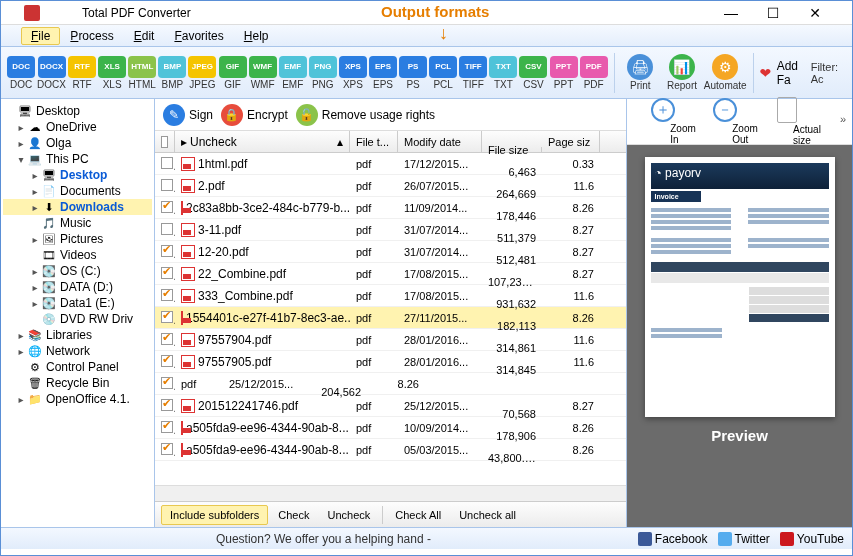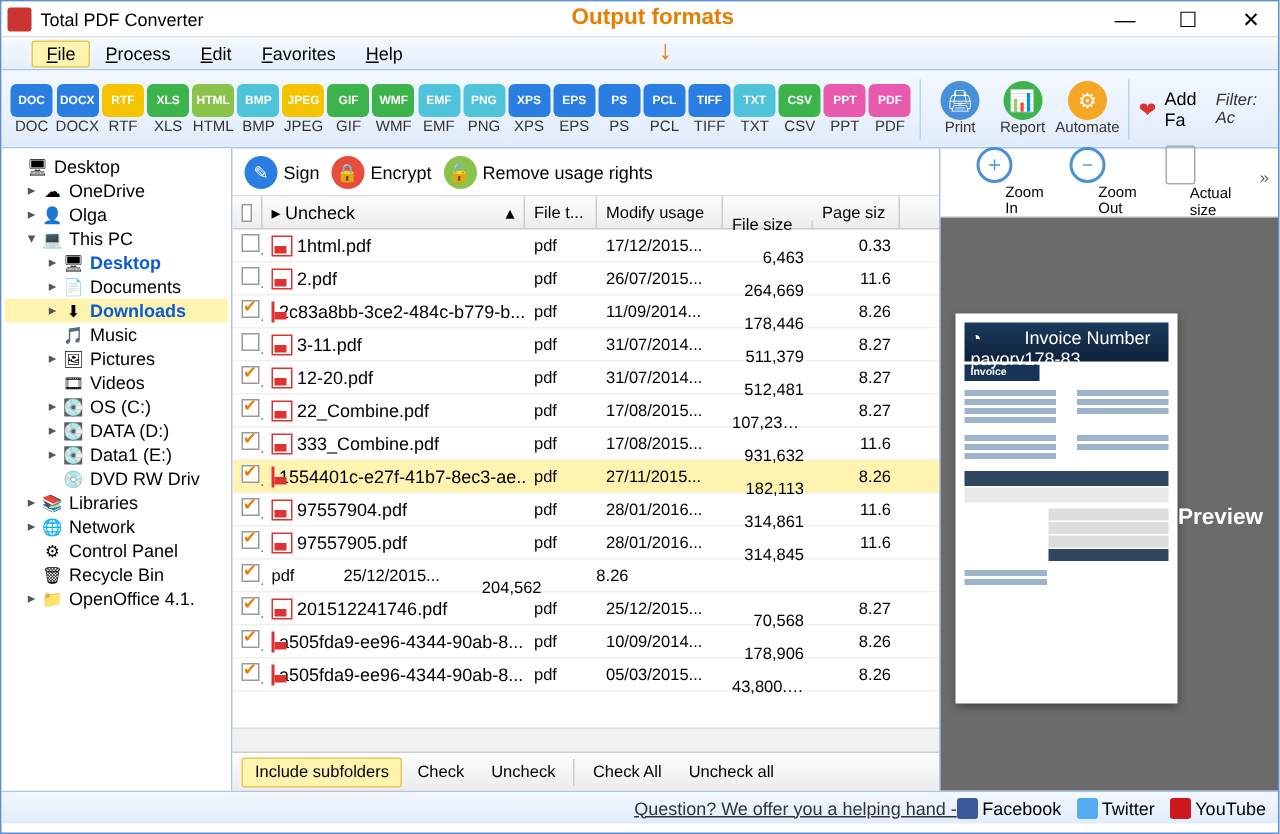--- a/index.html
+++ b/index.html
@@ -1,39 +1,39 @@
 <!DOCTYPE html>
 <html><head>
 <meta charset="utf-8">
 <style>
 * { margin:0; padding:0; box-sizing:border-box; font-family:"Segoe UI",Tahoma,sans-serif; font-size:12px; }
 body { background:#fff; width:853px; height:556px; overflow:hidden; border:1px solid #5a8fd6; position:relative; }
 
-.titlebar { height:24px; background:#fff; display:flex; align-items:center; padding:0 4px; border-bottom:1px solid #ddd; }
+.titlebar { height:24px; background:#fff; display:flex; align-items:center; padding:0 23px; border-bottom:1px solid #ddd;gap:36px; }
 .titlebar .icon { width:16px; height:16px; background:#c33; margin-right:6px; border-radius:2px; }
 .titlebar .title { flex:1; font-size:12px; color:#000; }
 .titlebar .annot { position:absolute; left:380px; top:2px; color:#e67e00; font-weight:bold; font-size:15px; }
 .titlebar .arrow { position:absolute; left:438px; top:22px; color:#e67e00; font-size:18px; }
 .winbtns { display:flex; gap:14px; }
 .winbtns span { width:28px; text-align:center; font-size:14px; cursor:pointer; color:#000; }
 
 .menubar { height:22px; background:linear-gradient(#f5f9ff,#e4eefc); display:flex; align-items:center; padding:0 20px; border-bottom:1px solid #a9c5ea; }
 .menubar .mi { padding:2px 10px; cursor:pointer; }
 .menubar .mi u { text-decoration:underline; }
 .menubar .mi.active { background:#fff3b0; border:1px solid #e8c850; border-radius:2px; padding:1px 9px; }
 
 .toolbar { height:52px; background:linear-gradient(#f3f8ff,#e1ecfb); border-bottom:1px solid #a9c5ea; display:flex; align-items:center; padding:2px 6px; gap:2px; }
 .fmt { display:flex; flex-direction:column; align-items:center; width:34px; cursor:pointer; }
 .fmt .chip { width:28px; height:22px; border-radius:4px; display:flex; align-items:center; justify-content:center; font-size:8px; font-weight:bold; color:#fff; }
 .fmt .lbl { font-size:10px; color:#333; margin-top:1px; }
 .sep { width:1px; height:40px; background:#bcd1ec; margin:0 4px; }
 .tool { display:flex; flex-direction:column; align-items:center; width:48px; cursor:pointer; }
 .tool .circ { width:26px; height:26px; border-radius:50%; display:flex; align-items:center; justify-content:center; font-size:14px; color:#fff; }
 .tool .lbl { font-size:10px; color:#333; }
-.filter { margin-left:auto; font-size:11px; color:#333;font-style:italic; }
+.filter { margin-left:auto; font-size:11px; color:#333; }
 .heart { width:16px; height:16px; color:#d33; font-size:14px; margin-right:2px; }
 
 .main { display:flex; height:calc(100% - 30px - 22px - 52px - 22px); }
 .tree { width:154px; border-right:1px solid #a9c5ea; overflow:hidden; padding:4px 2px; background:#fff; }
 .tree .node { display:flex; align-items:center; padding:1px 2px; cursor:pointer; white-space:nowrap; }
 .tree .tw { width:12px; text-align:center; color:#555; font-size:10px; }
 .tree .ic { width:16px; height:14px; margin-right:3px; display:inline-flex; align-items:center; justify-content:center; font-size:11px; }
 .tree .txt { font-size:12px; }
 .tree .node.bold .txt { font-weight:bold; color:#0a5bd6; }
 .tree .node.sel { background:#fff3b0; }
@@ -62,35 +62,35 @@
 .footbar .fb.active { background:#fff3b0; border:1px solid #e8c850; }
 .scrollhint { height:16px; background:#f0f0f0; border-top:1px solid #ddd; }
 
 .preview { width:225px; display:flex; flex-direction:column; }
 .pvtools { height:46px; display:flex; align-items:center; justify-content:flex-start; gap:6px; padding:4px 8px; border-bottom:1px solid #ddd; }
 .pvtools .pt { display:flex; flex-direction:column; align-items:center; cursor:pointer; width:56px;}
 .pvtools .pt .c { width:24px; height:24px; border-radius:50%; border:2px solid #4a90d9; display:flex; align-items:center; justify-content:center; color:#4a90d9; font-size:14px; }
 .pvtools .pt.page .c { border-radius:2px; border:1px solid #aaa; width:20px; height:26px; }
 .pvtools .pt .lbl { font-size:10px; margin-top:1px;margin-left:40px; }
 .pvmore { position:absolute; right:6px; top:112px; font-size:11px; color:#555; cursor:pointer; }
-.pvbody { flex:1; background:#6b6b6b; display:flex; flex-direction:row; align-items:center; padding:12px 10px 6px; }
+.pvbody { flex:1; background:#6b6b6b; display:flex; flex-direction:column; align-items:center; padding:12px 10px 6px; }
 .pvpage { width:190px; height:260px; background:#fff; box-shadow:0 2px 6px rgba(0,0,0,.4); padding:6px; font-size:6px; color:#333; overflow:hidden; }
 .pvpage .hdr { height:26px; background:linear-gradient(#1b3a5c,#0e2138); color:#fff; font-size:7px; padding:3px 4px; display:flex; justify-content:space-between; }
 .pvpage .inv { background:#173356; color:#fff; font-weight:bold; padding:2px 4px; font-size:7px; margin-top:2px; width:50px; }
 .pvpage .blk { margin-top:4px; display:flex; justify-content:space-between; }
 .pvpage .lines div { height:4px; background:#9db3cc; margin:2px 0; }
 .pvpage .tbl { margin-top:6px; }
 .pvpage .tbl .th { height:10px; background:#30465f; }
 .pvpage .tbl .tr { height:10px; background:#e8e8e8; margin-top:1px; }
 .pvpage .tot { margin-top:4px; width:80px; margin-left:auto; }
 .pvpage .tot div { height:8px; background:#ddd; margin:1px 0; }
 .pvlabel { color:#fff; font-size:15px; font-weight:bold; margin-top:10px; }
 
 .status { height:22px; background:linear-gradient(#f3f8ff,#e1ecfb); border-top:1px solid #a9c5ea; display:flex; align-items:center; padding:0 8px; font-size:11px; }
-.status .q { flex:1; text-align:right; color:#333;text-decoration:underline; }
+.status .q { flex:1; text-align:center; color:#333; }
 .status .soc { display:flex; gap:10px; align-items:center; }
 .status .soc span { display:flex; align-items:center; gap:3px; cursor:pointer; }
 .sic { width:14px; height:14px; border-radius:2px; display:inline-block; }
 </style>
 </head>
 <body>
 
 <div class="titlebar">
   <div class="icon"></div>
   <div class="title">Total PDF Converter</div>
@@ -329,21 +329,21 @@
       <div class="ghead">
         <div class="gc c0">
             <span class="chk"></span>
           </div>
         <div class="gc c1">
             <span>▸</span>
             <span>Uncheck</span>
             <span style="margin-left:auto">▴</span>
           </div>
         <div class="gc c2">File t...</div>
-        <div class="gc c3">Modify usage</div>
+        <div class="gc c3">Modify date</div>
         <div class="gc c4">File size</div>
         <div class="gc c5">Page siz</div>
       </div>
       <div class="gbody" id="gbody">
           <div class="grow">
             <div class="gc c0"><span class="chk"></span></div>
             <div class="gc c1">
               <span class="pdfic"></span>
               <span>1html.pdf</span>
             </div>
@@ -517,21 +517,20 @@
       <div class="pt page">
           <div class="c"></div>
           <div class="lbl">Actual size</div>
         </div>
       <div class="pvmore">»</div>
     </div>
     <div class="pvbody">
       <div class="pvpage">
         <div class="hdr">
             <span>◔ payorv</span>
-            <span>Invoice Number 178-83</span>
           </div>
         <div class="inv">Invoice</div>
         <div class="blk">
             <div class="lines" style="width:45%">
               <div></div>
               <div></div>
               <div></div>
               <div></div>
             </div>
             <div class="lines" style="width:45%">

